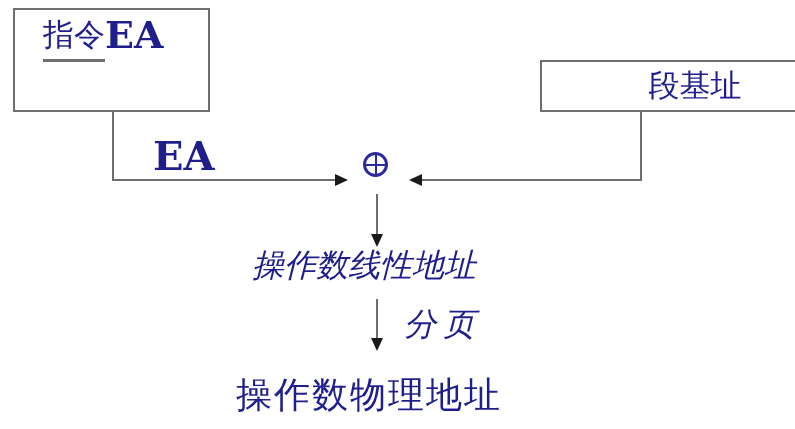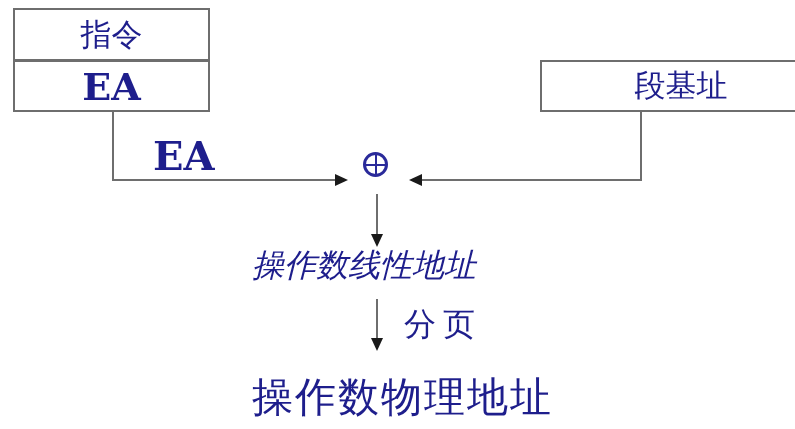--- a/index.html
+++ b/index.html
@@ -10,21 +10,21 @@
     overflow:hidden;
     font-family:"DejaVu Serif","Liberation Serif",serif;
   }
   .navy{color:#1e1e8c;}
   
   .dbox{
     position:absolute;
     border:2px solid #6e6e6e;
     box-sizing:border-box;
     background:#fff;
-    display:flex;flex-direction:column;
+    display:flex;flex-direction:row;padding-left:28px;
   }
   #instruction-box{left:13px;top:8px;width:197px;height:104px;}
   #instruction-box .cell{
     flex:0 0 auto;display:flex;align-items:center;justify-content:center;
   }
   #instruction-cell-top{height:49px;border-bottom:3px solid #6e6e6e;font-size:31px;}
   #instruction-cell-bottom{height:48px;font-size:38px;font-weight:bold;}
   #segment-base-box{left:540px;top:60px;width:282px;height:52px;align-items:center;justify-content:center;font-size:31px;}
   
   .hline,.vline{position:absolute;background:#6e6e6e;}
@@ -40,22 +40,22 @@
     position:absolute;left:363px;top:152px;
     width:25px;height:25px;border:3px solid #2a2a9a;border-radius:50%;
     box-sizing:border-box;background:#fff;
   }
   #adder .cross-h{position:absolute;left:0;right:0;top:50%;margin-top:-1px;height:2px;background:#2a2a9a;}
   #adder .cross-v{position:absolute;top:0;bottom:0;left:50%;margin-left:-1px;width:2px;background:#2a2a9a;}
   
   .lbl{position:absolute;white-space:nowrap;line-height:1;}
   #ea-arrow-label{left:153px;top:136px;font-size:40px;font-weight:bold;}
   #linear-address-label{left:252px;top:249px;font-size:32px;letter-spacing:0px;font-style:italic;}
-  #paging-label{left:404px;top:308px;font-size:32px;letter-spacing:7px;}
-  #physical-address-label{left:252px;top:377px;font-size:41px;letter-spacing:2px;}
+  #paging-label{left:404px;top:308px;font-size:32px;letter-spacing:7px;font-style:italic;}
+  #physical-address-label{left:236px;top:377px;font-size:36px;letter-spacing:2px;}
 </style>
 </head>
 <body>
 
 <div id="stage">
 
   <div id="instruction-box" class="dbox">
     <div id="instruction-cell-top" class="cell navy">指令</div>
     <div id="instruction-cell-bottom" class="cell navy">EA</div>
   </div>

